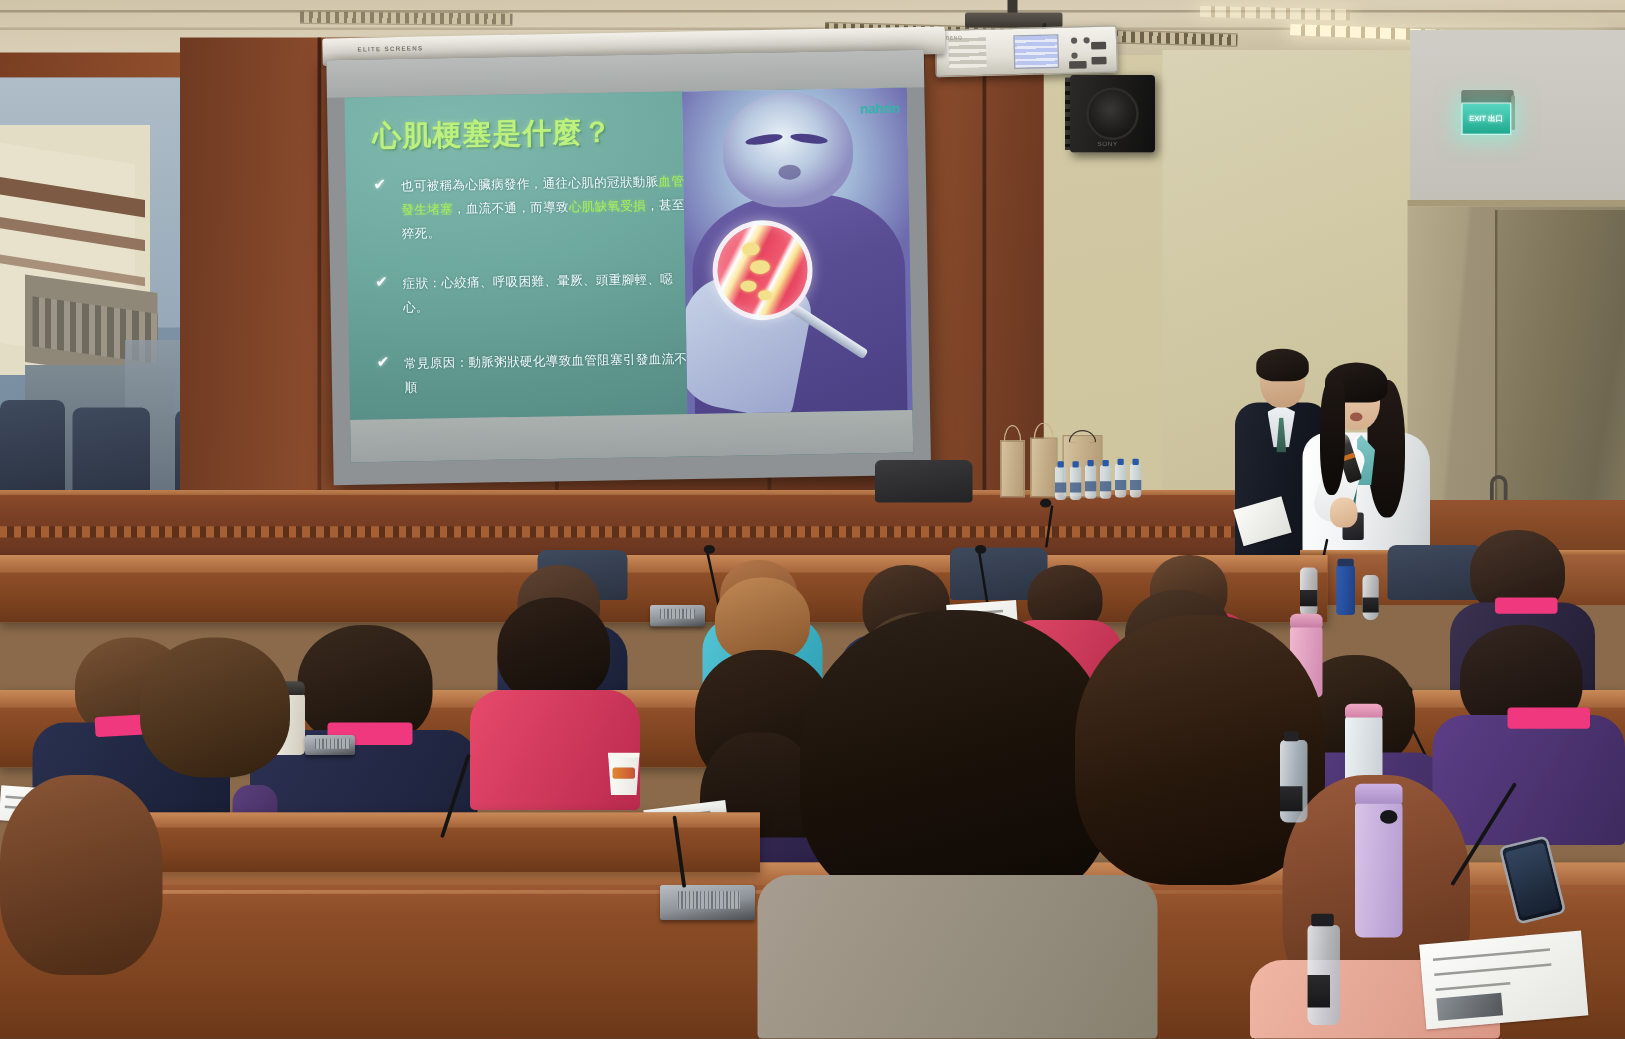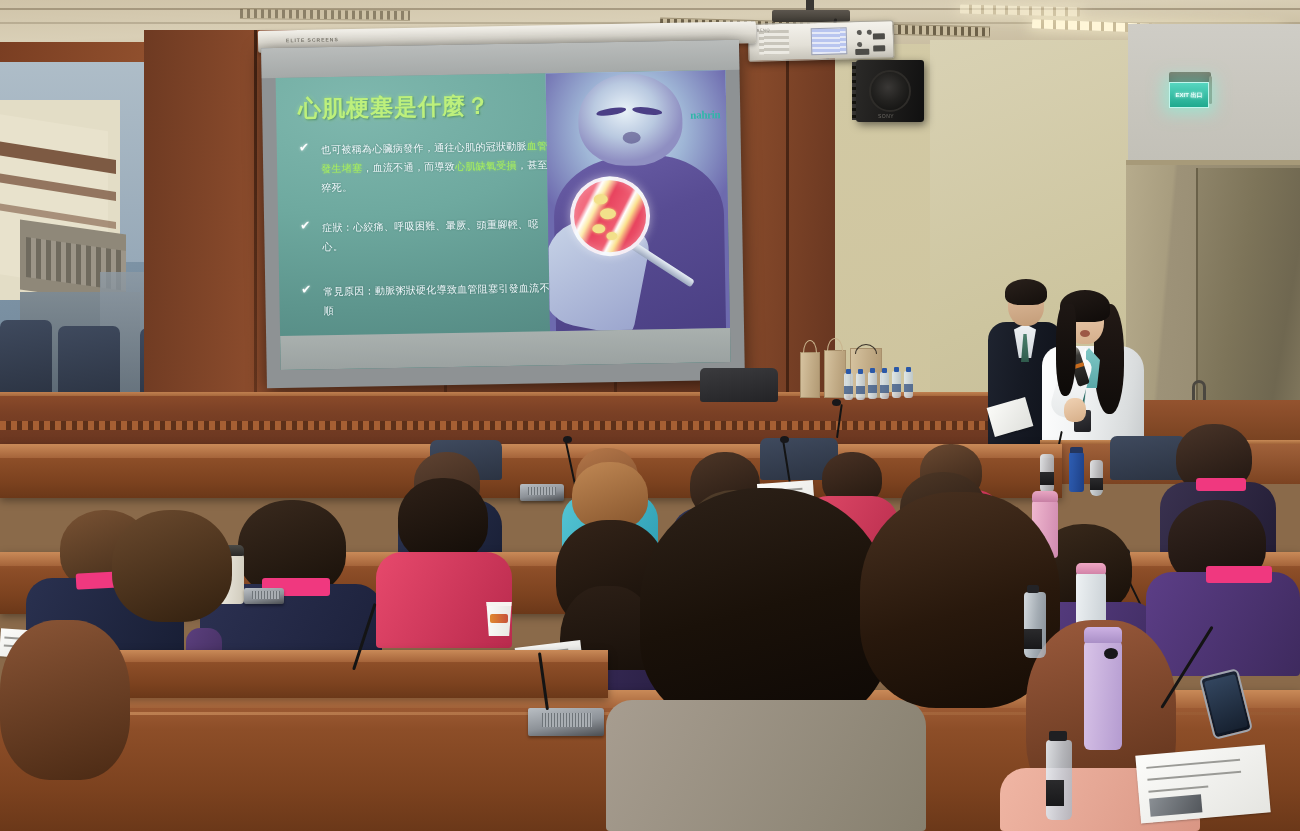--- a/index.html
+++ b/index.html
@@ -197,23 +197,23 @@
   .plaque {
     position:absolute; background:#f2e08a; border-radius:50%;
     box-shadow:0 0 3px rgba(240,220,120,.9);
   }
   .mag-handle {
     position:absolute; left:82px; top:168px; width:74px; height:8px;
     background:linear-gradient(180deg,#e7eef5,#9aa6bd);
     border-radius:3px; transform:rotate(34deg); transform-origin:left center;
   }
   .nahrin {
-    position:absolute; right:6px; top:38px;
+    position:absolute; right:6px; top:11px;
     color:#2fb6a8; font-size:11px; font-weight:bold; letter-spacing:-.3px;
-    font-family:Liberation Serif, serif;
+    font-family:Liberation Sans, sans-serif;
   }
 
   .slide-title {
     position:absolute; left:22px; top:16px;
     font-size:23px; font-weight:bold; letter-spacing:1px;
     color:#bdf07c;
     text-shadow:0 0 4px rgba(180,255,140,.55), 1px 1px 2px rgba(0,60,40,.5);
     font-family:"DejaVu Sans","Liberation Sans", sans-serif;
   }
   .bullets { position:absolute; left:22px; top:62px; width:256px; }

